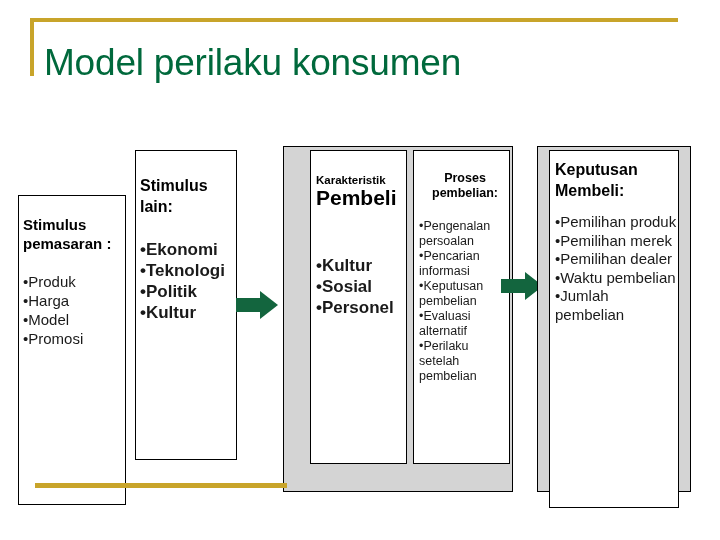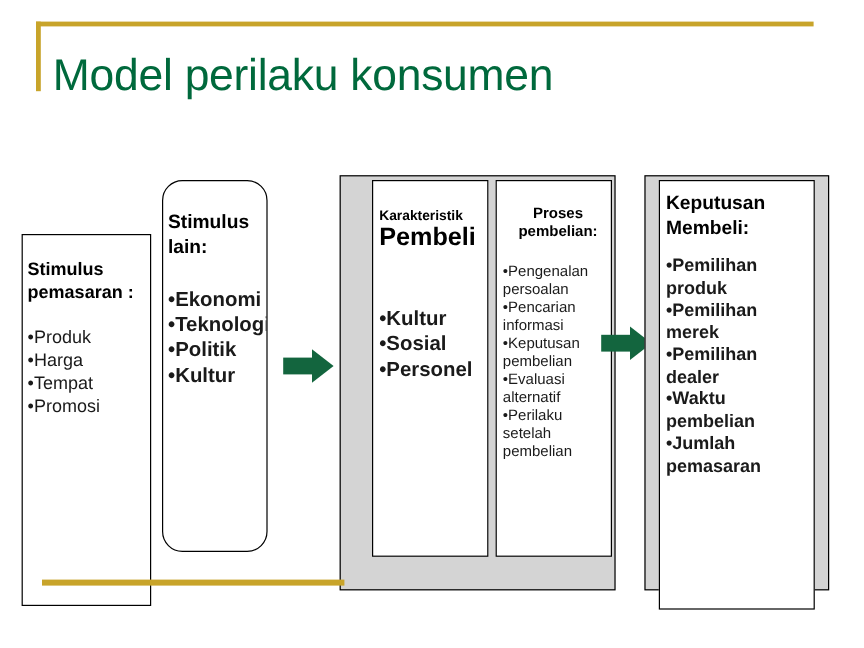--- a/index.html
+++ b/index.html
@@ -54,21 +54,21 @@
     color:#1a1a1a;
   }
   .bullets div{white-space:normal;}
 
   
   #col1{left:18px;top:150px;width:108px;height:310px;margin-top:45px;}
   #col1 .hdr{position:absolute;left:4px;top:19px;font-size:15px;line-height:19px;width:96px;}
   #col1 .bullets{position:absolute;left:4px;top:76px;font-size:15px;line-height:19px;}
 
   
-  #col2{left:135px;top:150px;width:88px;height:310px;border-radius:17px;}
+  #col2{left:135px;top:150px;width:102px;height:310px;}
   #col2 .hdr{position:absolute;left:4px;top:24px;font-size:16px;line-height:21px;width:98px;}
   #col2 .bullets{position:absolute;left:4px;top:88px;font-size:17px;line-height:21px;font-weight:bold;}
 
   
   #grayA{left:283px;top:146px;width:230px;height:346px;}
   
   #col3{left:310px;top:150px;width:97px;height:314px;}
   #col3 .hdr-small{position:absolute;left:5px;top:22px;font-size:11.5px;line-height:14px;font-weight:bold;}
   #col3 .hdr-big{position:absolute;left:5px;top:37px;font-size:21px;line-height:20px;font-weight:bold;}
   #col3 .bullets{position:absolute;left:5px;top:104px;font-size:17px;line-height:21px;font-weight:bold;}
@@ -76,21 +76,21 @@
   
   #col4{left:413px;top:150px;width:97px;height:314px;}
   #col4 .hdr{position:absolute;left:5px;top:20px;font-size:12.5px;line-height:15px;width:92px;text-align:center;}
   #col4 .bullets{position:absolute;left:5px;top:68px;font-size:12.5px;line-height:15px;width:92px;}
 
   
   #grayB{left:537px;top:146px;width:154px;height:346px;}
   
   #col5{left:549px;top:150px;width:130px;height:358px;}
   #col5 .hdr{position:absolute;left:5px;top:8px;font-size:16px;line-height:21px;width:124px;}
-  #col5 .bullets{position:absolute;left:5px;top:62px;font-size:15px;line-height:18.5px;width:124px;font-weight:bold;}
+  #col5 .bullets{position:absolute;left:5px;top:62px;font-size:15px;line-height:18.5px;width:124px;}
 
   
   .arrow{position:absolute;}
   .arrow .shaft{
     position:absolute;left:0;top:7px;width:26px;height:14px;background:#13653E;
   }
   .arrow .head{
     position:absolute;left:24px;top:0;width:0;height:0;
     border-top:14px solid transparent;
     border-bottom:14px solid transparent;
@@ -104,21 +104,21 @@
 
 <div id="title-rule-top"></div>
 <div id="title-rule-left"></div>
 <div id="page-title">Model perilaku konsumen</div>
 
 <div class="wbox" id="col1">
   <div class="hdr">Stimulus pemasaran :</div>
   <div class="bullets">
     <div><span>•</span><span>Produk</span></div>
     <div><span>•</span><span>Harga</span></div>
-    <div><span>•</span><span>Tempat</span></div>
+    <div><span>•</span><span>Model</span></div>
     <div><span>•</span><span>Promosi</span></div>
   </div>
 </div>
 
 <div class="wbox" id="col2">
   <div class="hdr">Stimulus lain:</div>
   <div class="bullets">
     <div><span>•</span><span>Ekonomi</span></div>
     <div><span>•</span><span>Teknologi</span></div>
     <div><span>•</span><span>Politik</span></div>
@@ -161,17 +161,17 @@
 
 <div class="graybox" id="grayB"></div>
 
 <div class="wbox" id="col5">
   <div class="hdr">Keputusan Membeli:</div>
   <div class="bullets">
     <div><span>•</span><span>Pemilihan produk</span></div>
     <div><span>•</span><span>Pemilihan merek</span></div>
     <div><span>•</span><span>Pemilihan dealer</span></div>
     <div><span>•</span><span>Waktu pembelian</span></div>
-    <div><span>•</span><span>Jumlah pemasaran</span></div>
+    <div><span>•</span><span>Jumlah pembelian</span></div>
   </div>
 </div>
 
 <div id="bottom-rule"></div>
 
 </body></html>

